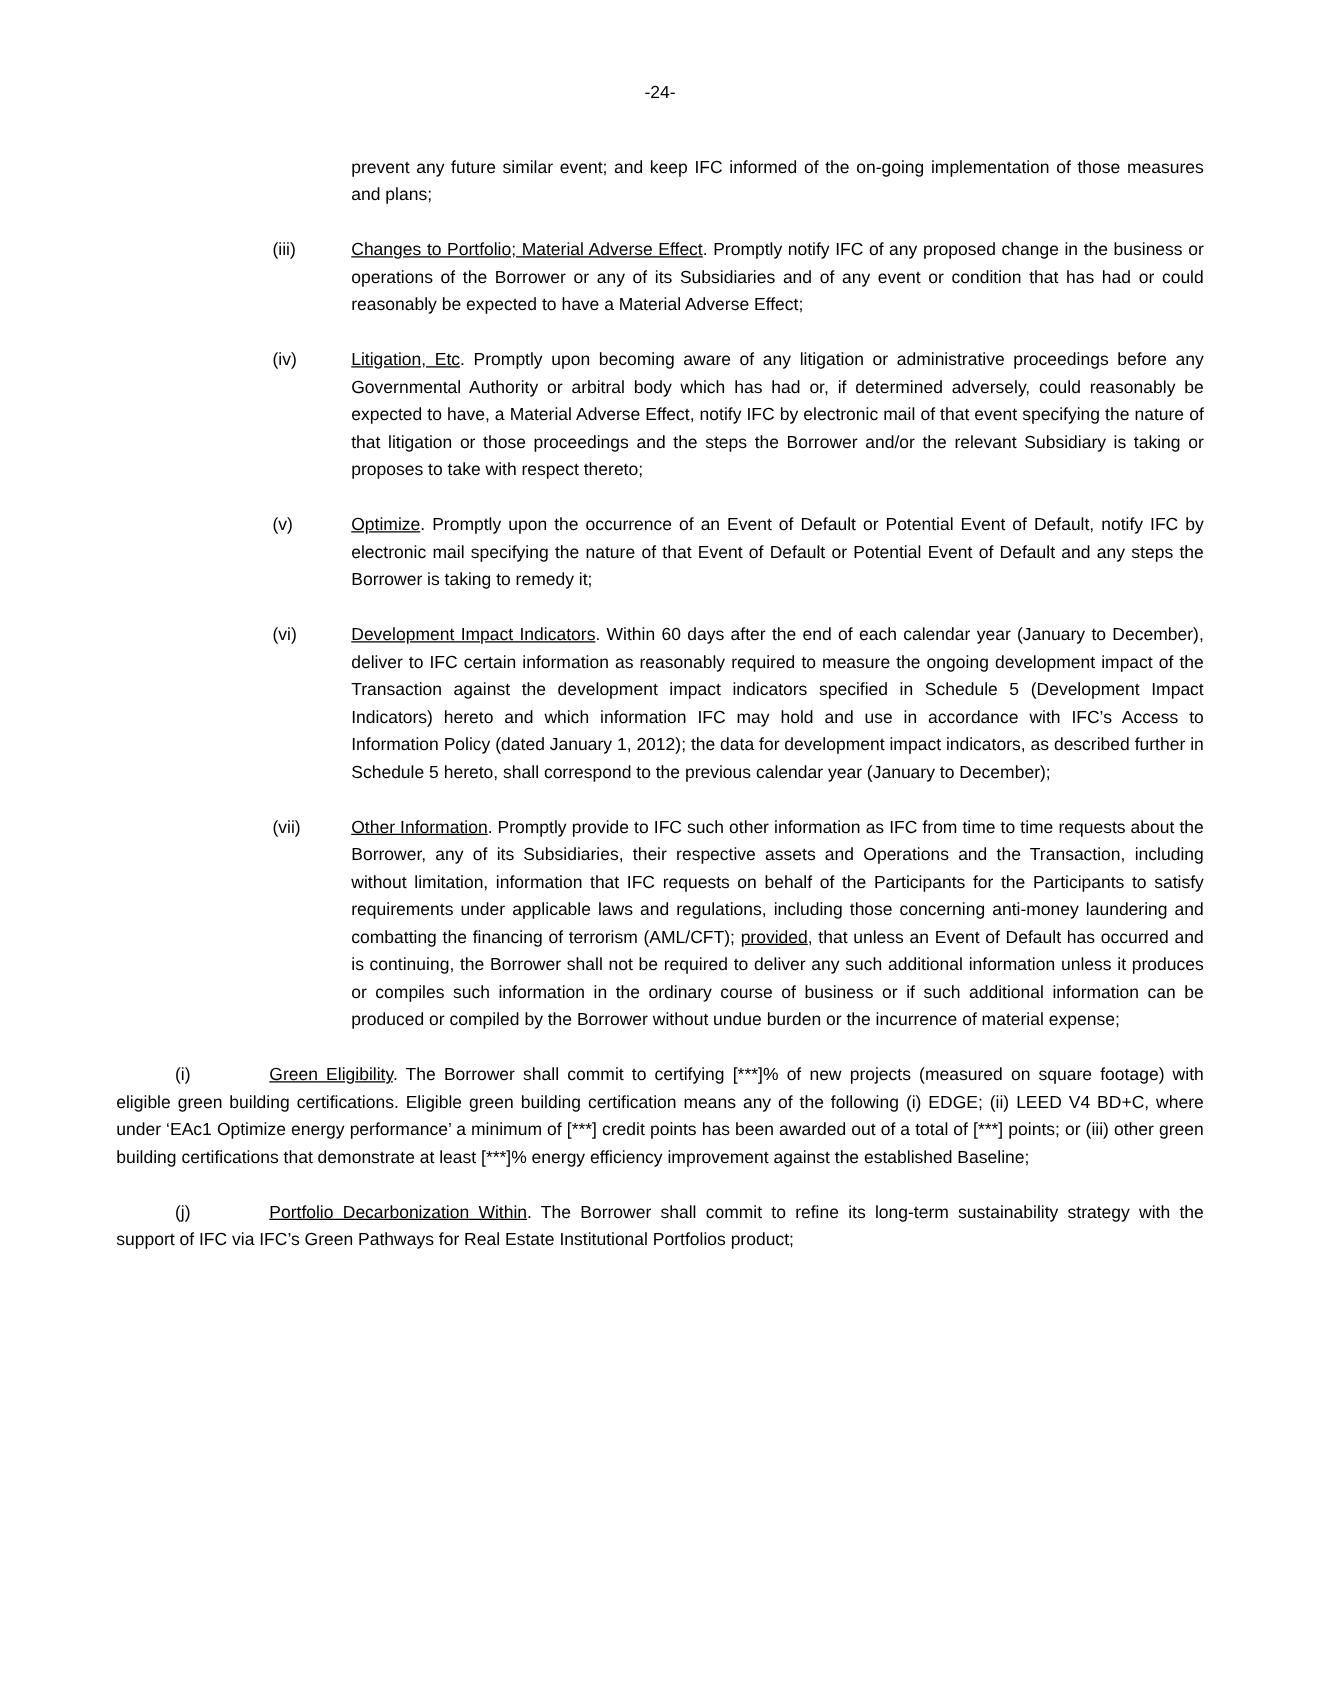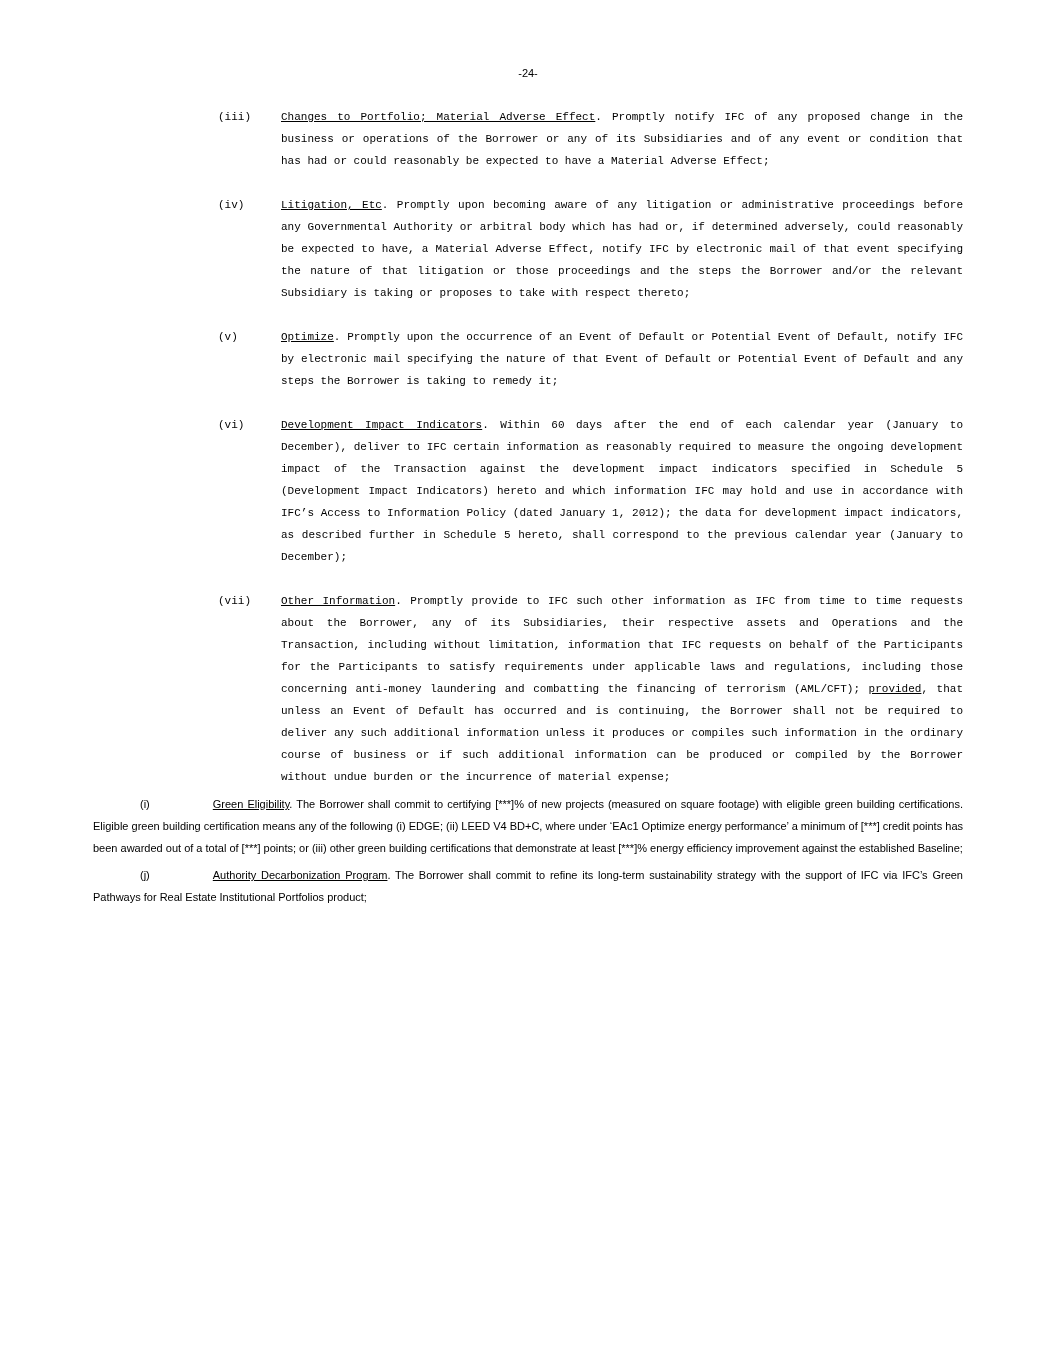--- a/index.html
+++ b/index.html
@@ -4,66 +4,66 @@
 <style>
   * { margin: 0; padding: 0; box-sizing: border-box; }
   html, body { background: #ffffff; }
   .page {
     position: relative;
     width: 1055px;
     height: 1365px;
     background: #ffffff;
     color: #000000;
     font-family: "Liberation Sans", sans-serif;
-    font-size: 11px;
+    font-size: 14px;
     line-height: 22px;
     padding: 62px 92px 0 93px;
     overflow: hidden;
   }
   .page-number {
     text-align: center;
   }
   .intro {
     margin-top: 38px;
     margin-left: 188px;
     text-align: justify;
   }
   .clause {
     position: relative;
     margin-top: 22px;
     margin-left: 188px;
     text-align: justify;
-    font-family: Liberation Mono, monospace;
   }
   .clause .clabel {
     position: absolute;
     left: -63px;
     top: 0;
     white-space: nowrap;
   }
   .bodypara {
-    margin-top: 5px;
+    margin-top: 22px;
     text-align: justify;
     text-indent: 47px;
   }
   .tab {
     display: inline-block;
     width: 63px;
   }
   .u {
     text-decoration: underline;
   }
 </style>
 </head>
 <body>
 
 <div class="page">
 
   <div class="page-number">-24-</div>
 
+  <p class="intro">prevent any future similar event; and keep IFC informed of the on-going implementation of those measures and plans;</p>
 
   <div class="clause">
     <span class="clabel">(iii)</span><span class="u">Changes to Portfolio; Material Adverse Effect</span><span>. Promptly notify IFC of any proposed change in the business or operations of the Borrower or any of its Subsidiaries and of any event or condition that has had or could reasonably be expected to have a Material Adverse Effect;</span>
   </div>
 
   <div class="clause">
     <span class="clabel">(iv)</span><span class="u">Litigation, Etc</span><span>. Promptly upon becoming aware of any litigation or administrative proceedings before any Governmental Authority or arbitral body which has had or, if determined adversely, could reasonably be expected to have, a Material Adverse Effect, notify IFC by electronic mail of that event specifying the nature of that litigation or those proceedings and the steps the Borrower and/or the relevant Subsidiary is taking or proposes to take with respect thereto;</span>
   </div>
 
   <div class="clause">
@@ -76,16 +76,16 @@
 
   <div class="clause">
     <span class="clabel">(vii)</span><span class="u">Other Information</span><span>. Promptly provide to IFC such other information as IFC from time to time requests about the Borrower, any of its Subsidiaries, their respective assets and Operations and the Transaction, including without limitation, information that IFC requests on behalf of the Participants for the Participants to satisfy requirements under applicable laws and regulations, including those concerning anti-money laundering and combatting the financing of terrorism (AML/CFT); </span><span class="u">provided</span><span>, that unless an Event of Default has occurred and is continuing, the Borrower shall not be required to deliver any such additional information unless it produces or compiles such information in the ordinary course of business or if such additional information can be produced or compiled by the Borrower without undue burden or the incurrence of material expense;</span>
   </div>
 
   <p class="bodypara">
     <span>(i)</span><span class="tab"></span><span class="u">Green Eligibility</span><span>. The Borrower shall commit to certifying [***]% of new projects (measured on square footage) with eligible green building certifications. Eligible green building certification means any of the following (i) EDGE; (ii) LEED V4 BD+C, where under ‘EAc1 Optimize energy performance’ a minimum of [***] credit points has been awarded out of a total of [***] points; or (iii) other green building certifications that demonstrate at least [***]% energy efficiency improvement against the established Baseline;</span>
   </p>
 
   <p class="bodypara">
-    <span>(j)</span><span class="tab"></span><span class="u">Authority Decarbonization Program</span><span>. The Borrower shall commit to refine its long-term sustainability strategy with the support of IFC via IFC’s Green Pathways for Real Estate Institutional Portfolios product;</span>
+    <span>(j)</span><span class="tab"></span><span class="u">Portfolio Decarbonization Within</span><span>. The Borrower shall commit to refine its long-term sustainability strategy with the support of IFC via IFC’s Green Pathways for Real Estate Institutional Portfolios product;</span>
   </p>
 
 </div>
 
 </body></html>

